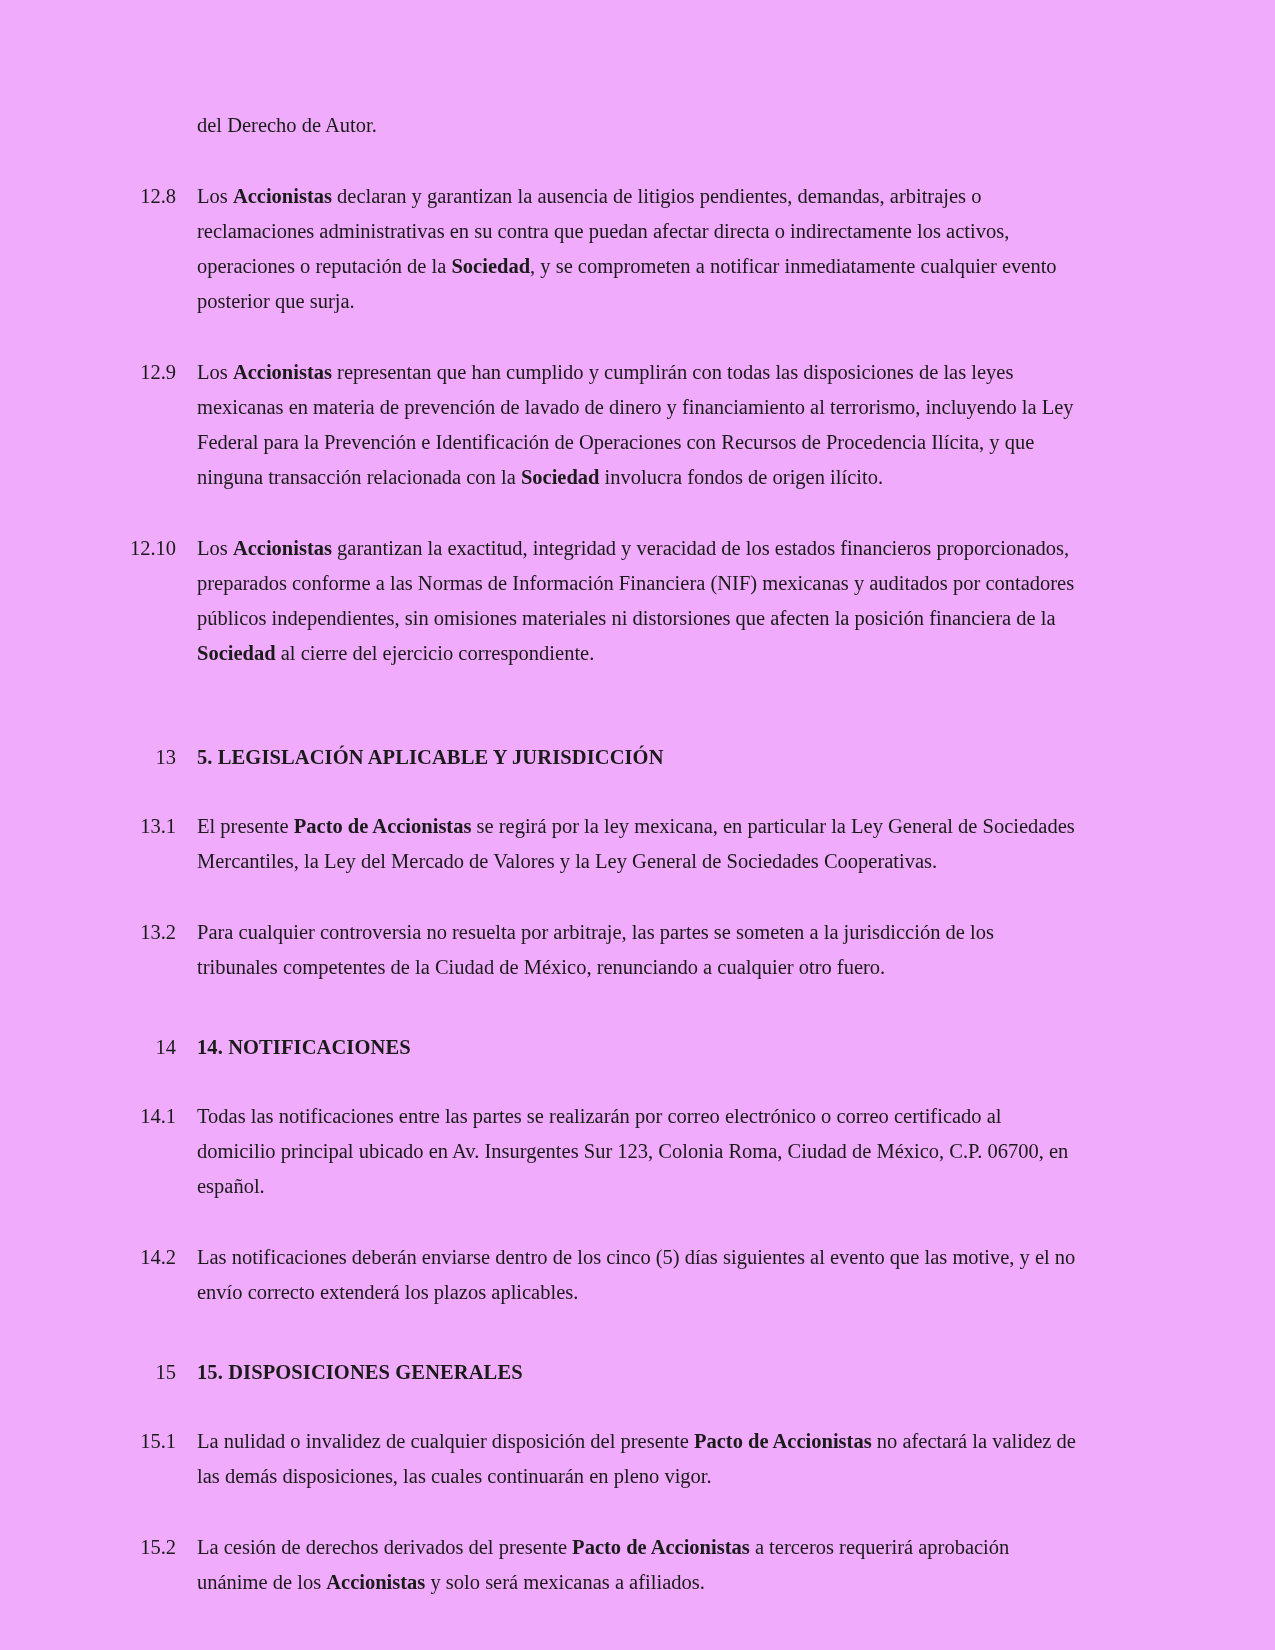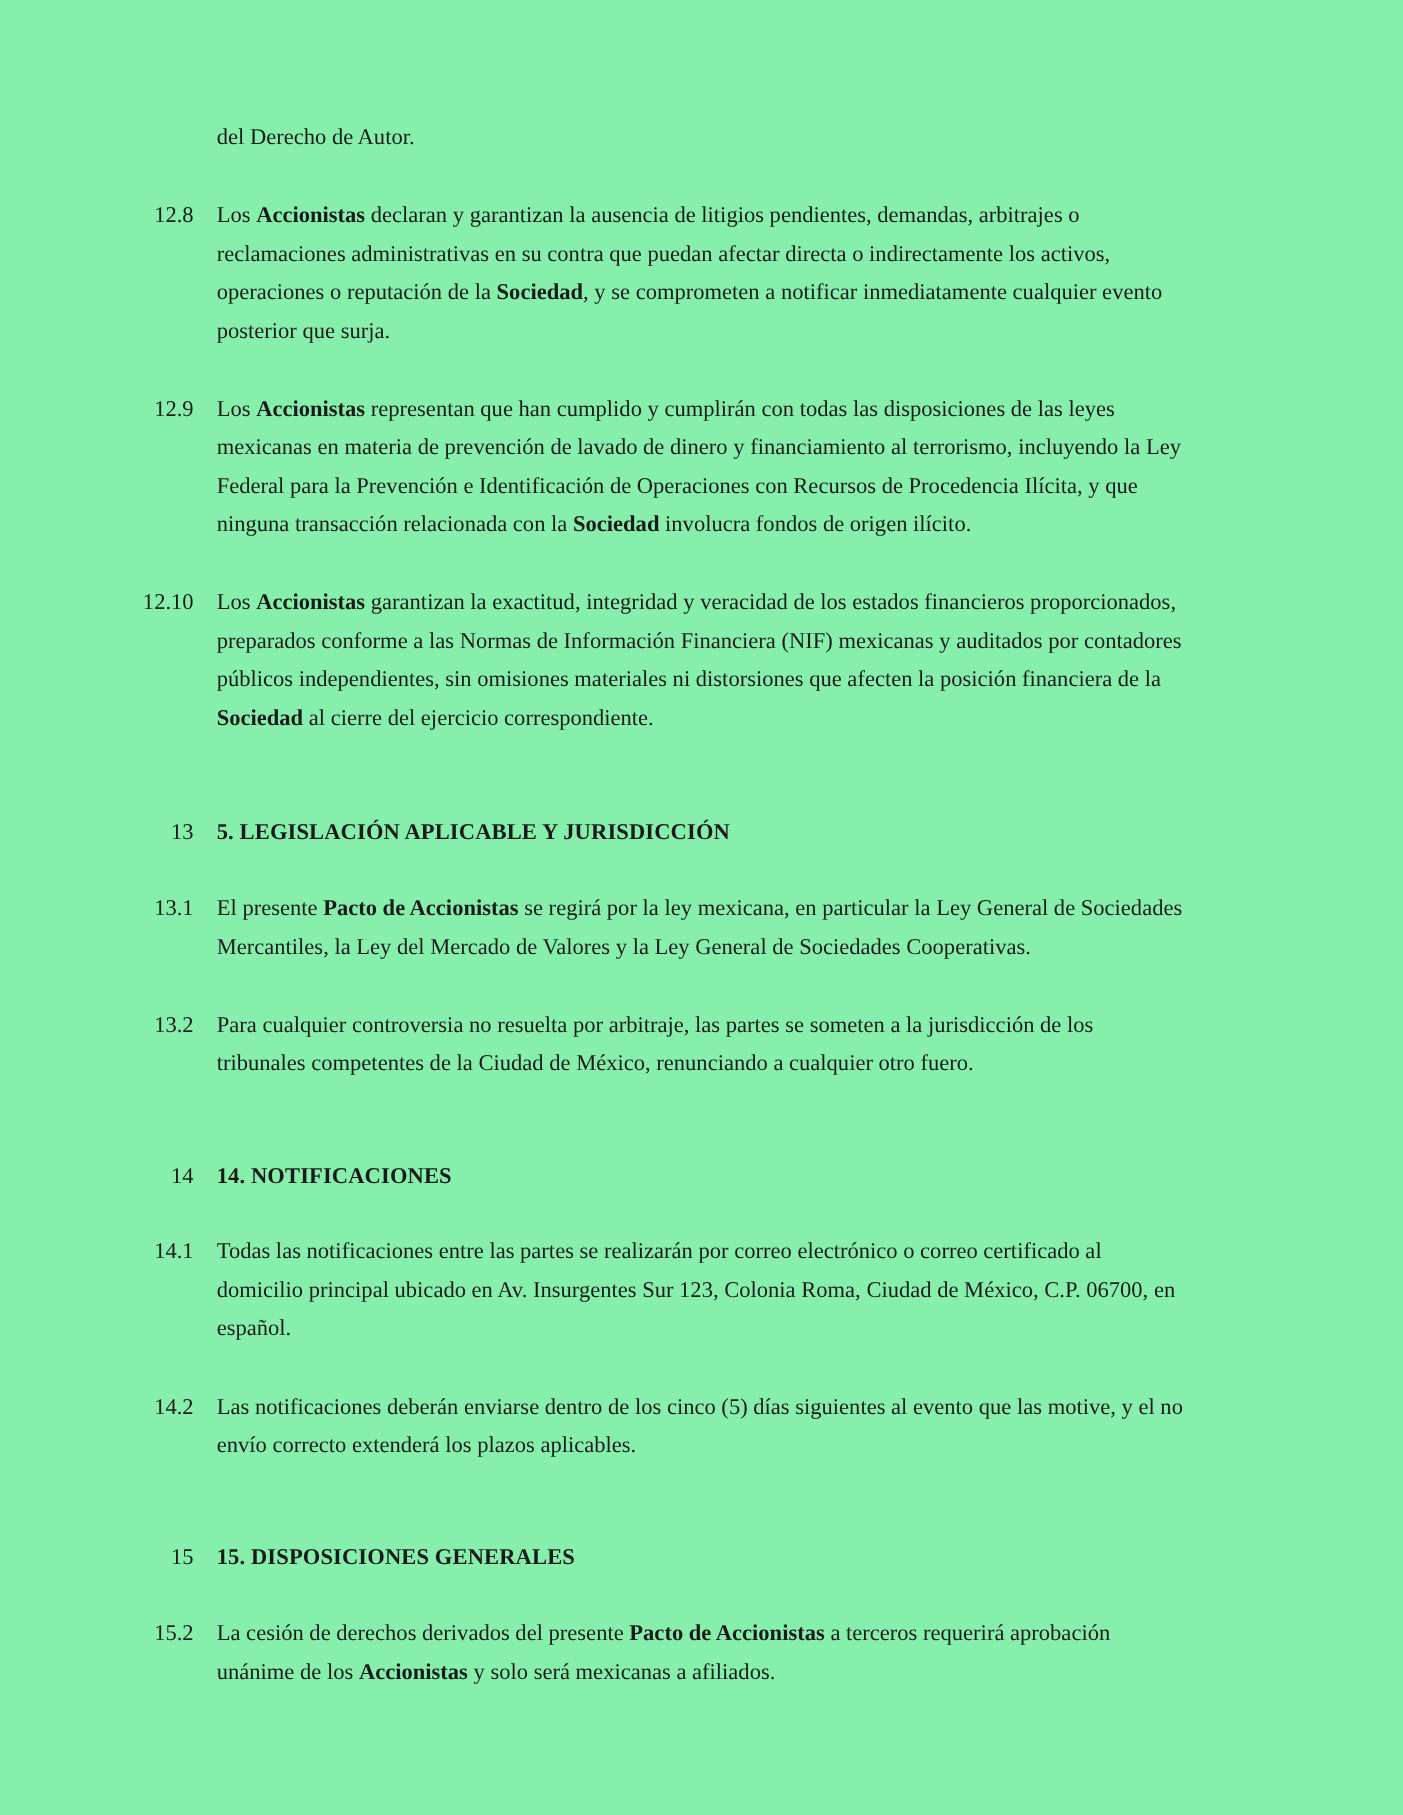--- a/index.html
+++ b/index.html
@@ -10,21 +10,21 @@
   }
   body {
     font-family: "Liberation Serif", "DejaVu Serif", serif;
     color: #1a1a1a;
   }
   .page {
     position: relative;
     width: 1275px;
     height: 1650px;
     margin: 0 auto;
-    background: #86efac;
+    background: #f0abfc;
     box-sizing: border-box;
     padding: 108px 185px 60px 123px;
     overflow: hidden;
   }
   .doc-body {
     width: 955px;
   }
 
   
   .cont-para {
@@ -58,21 +58,21 @@
   }
   .clause-text b,
   .cont-para b {
     font-weight: bold;
   }
 
   
   .section-head {
     display: flex;
     align-items: flex-start;
-    margin-top: 68px;
+    margin-top: 46px;
     margin-bottom: 4px;
   }
   .section-head.first-head {
     margin-top: 70px;
   }
   .section-num {
     flex: 0 0 74px;
     width: 74px;
     font-size: 20.5px;
     line-height: 32px;
@@ -135,19 +135,23 @@
         </div>
         <div class="clause">
           <div class="clause-num">14.2</div>
           <div class="clause-text"><span>Las notificaciones deberán enviarse dentro de los cinco (5) días siguientes al evento que las motive, y el no envío correcto extenderá los plazos aplicables.</span></div>
         </div>
         <div class="section-head">
           <div class="section-num">15</div>
           <div class="section-title">15. DISPOSICIONES GENERALES</div>
         </div>
         <div class="clause">
+          <div class="clause-num">15.1</div>
+          <div class="clause-text"><span>La nulidad o invalidez de cualquier disposición del presente </span><b>Pacto de Accionistas</b><span> no afectará la validez de las demás disposiciones, las cuales continuarán en pleno vigor.</span></div>
+        </div>
+        <div class="clause">
           <div class="clause-num">15.2</div>
           <div class="clause-text"><span>La cesión de derechos derivados del presente </span><b>Pacto de Accionistas</b><span> a terceros requerirá aprobación unánime de los </span><b>Accionistas</b><span> y solo será mexicanas a afiliados.</span></div>
         </div>
       </div>
 
   </div>
 </div>
 
 </body></html>

